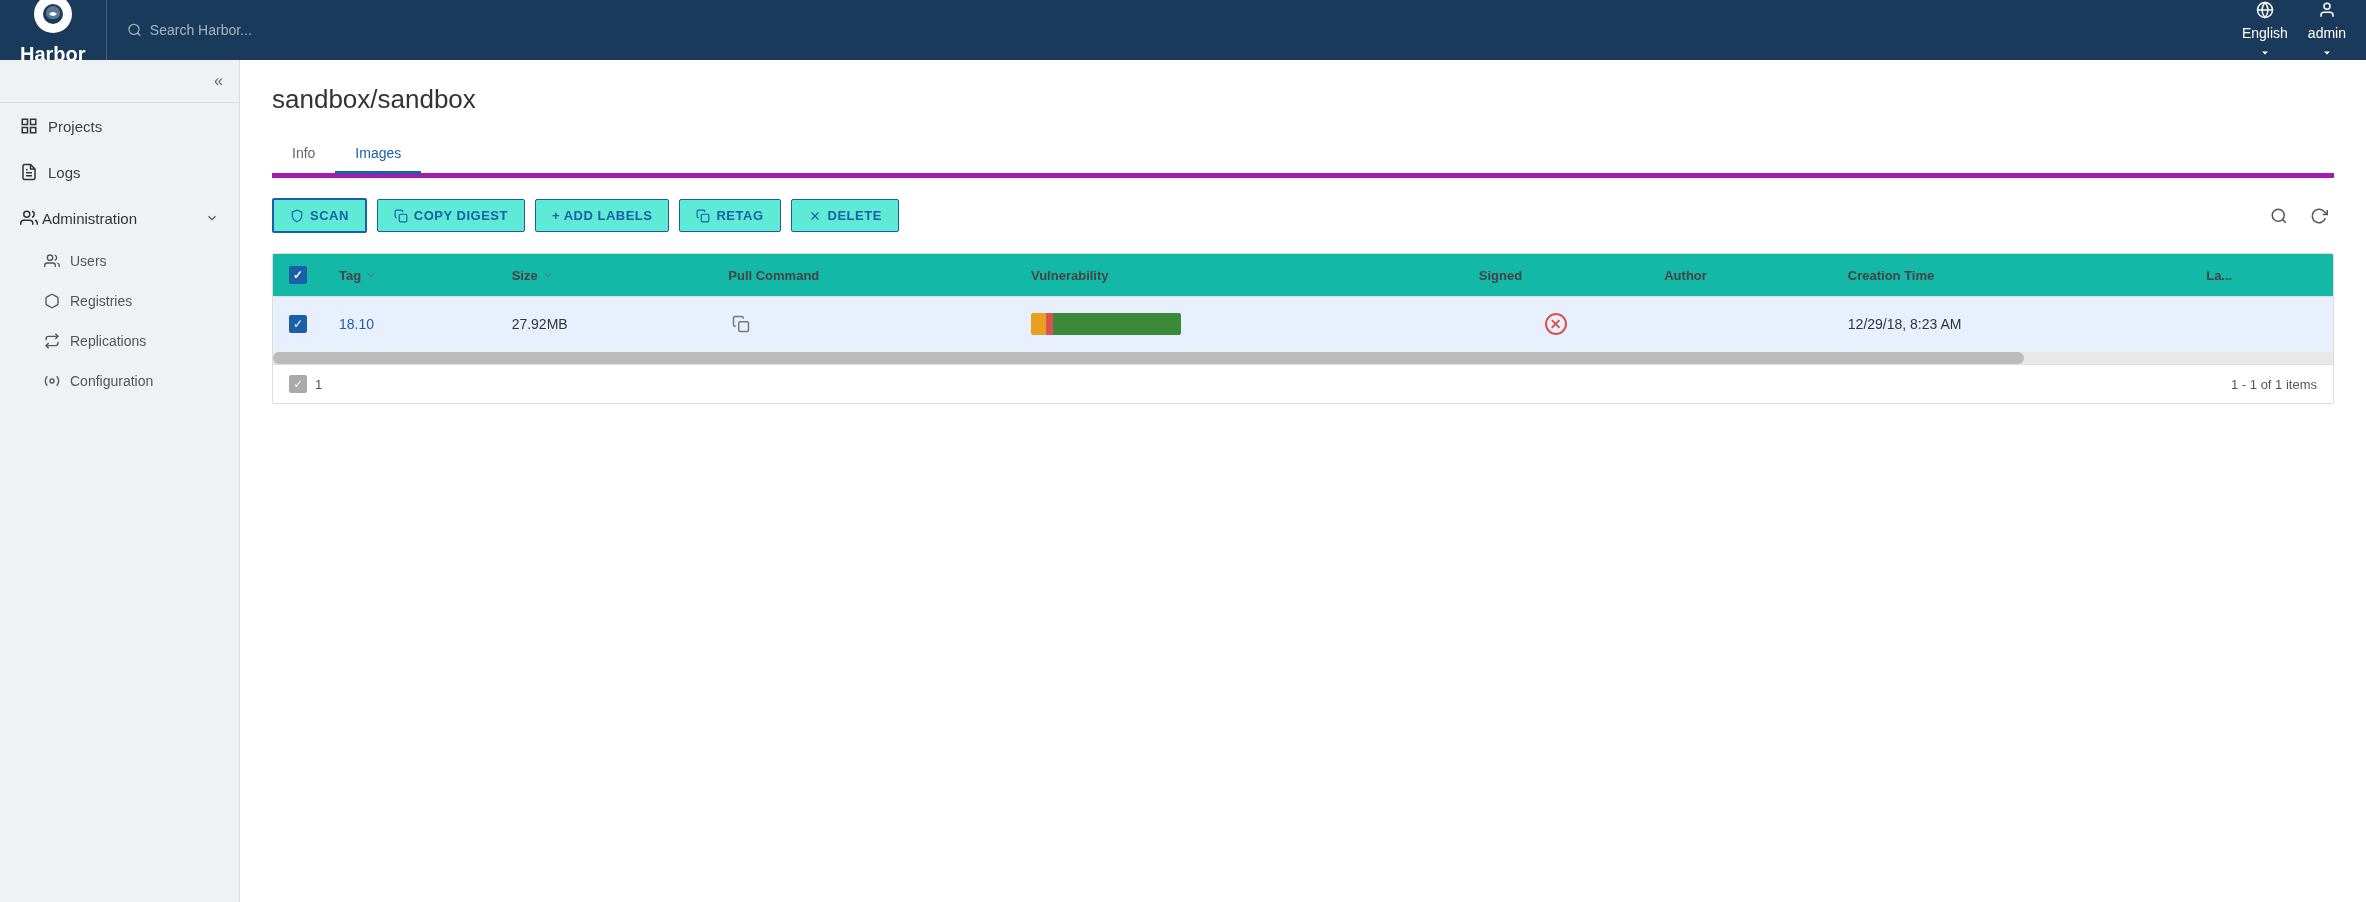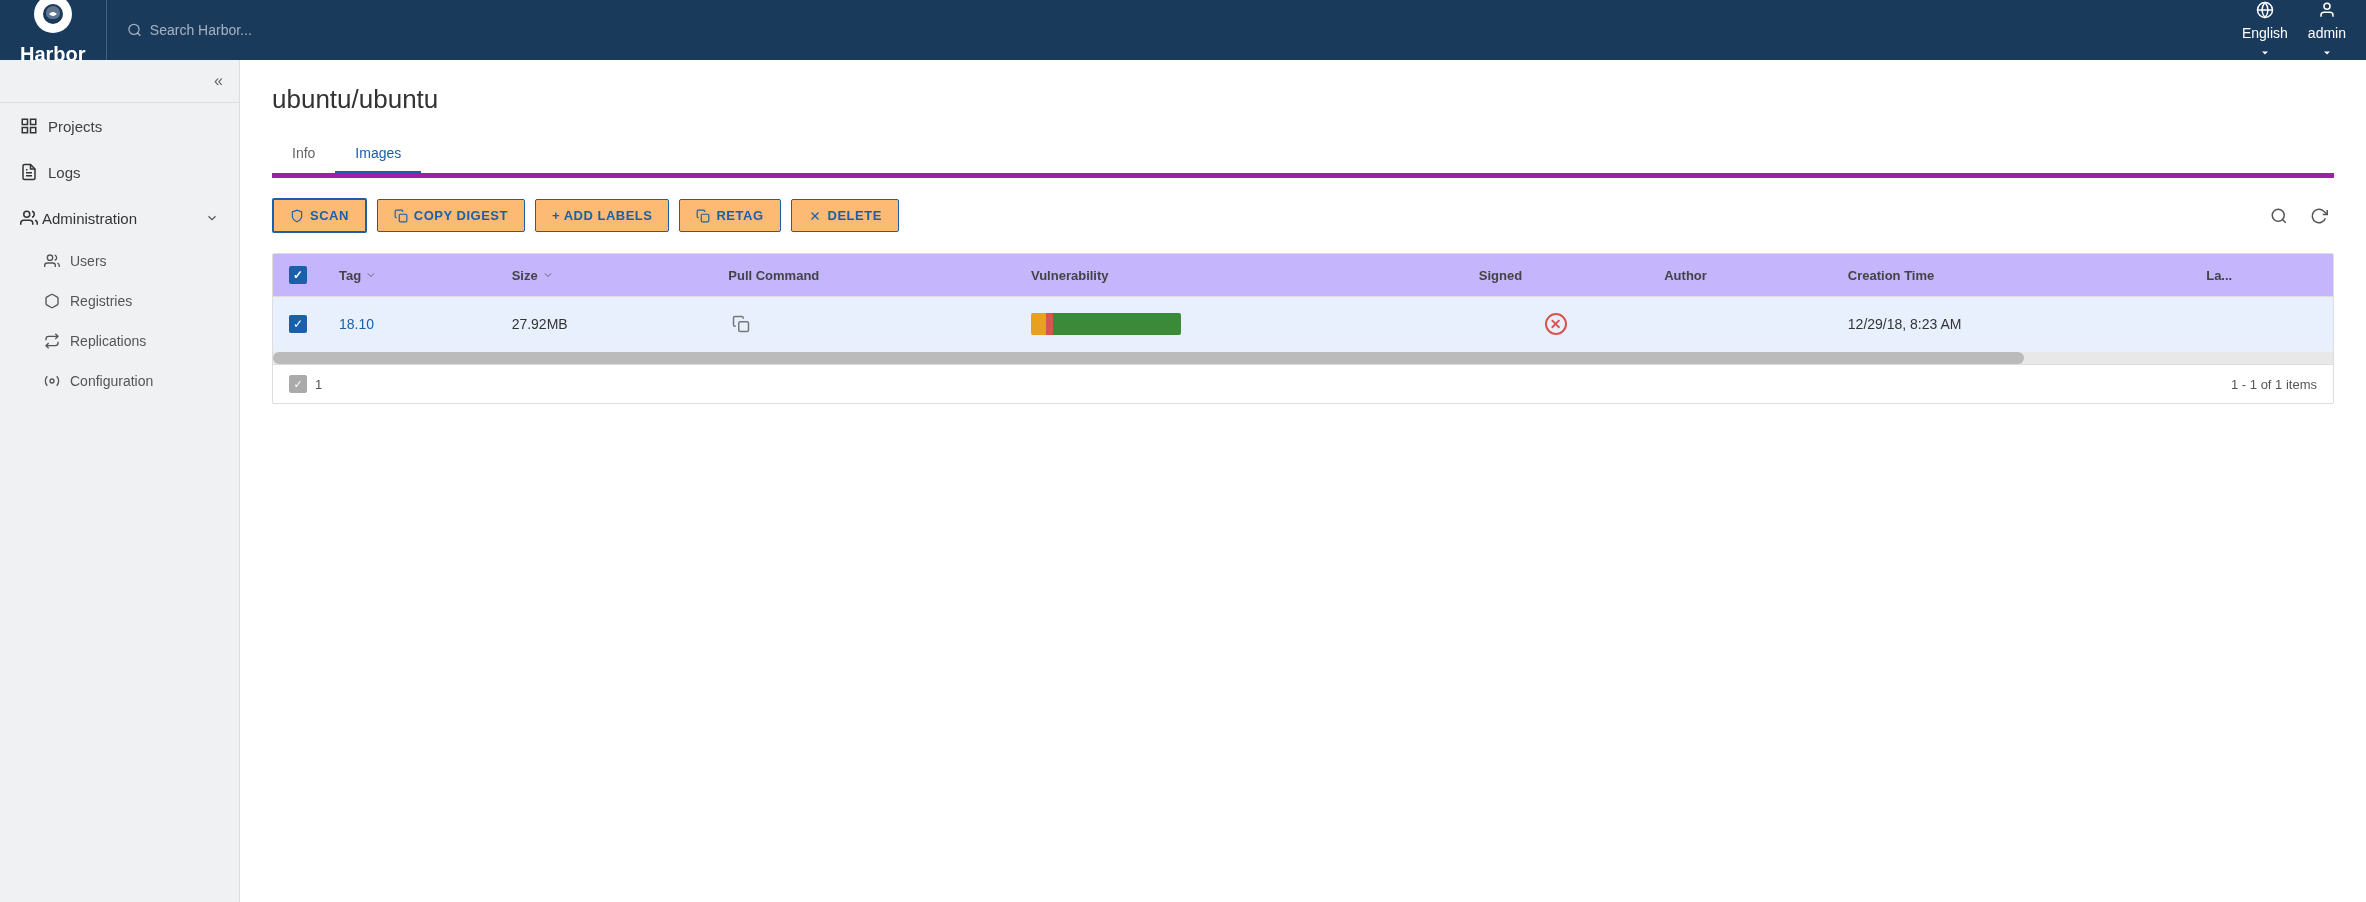--- a/index.html
+++ b/index.html
@@ -192,21 +192,21 @@
       align-items: center;
       gap: 10px;
       margin-bottom: 20px;
     }
     .btn {
       display: flex;
       align-items: center;
       gap: 6px;
       padding: 8px 16px;
       border: 1px solid #1a5fa8;
-      background: #fdba74;
+      background: #5eead4;
       color: #1a5fa8;
       font-size: 13px;
       font-weight: 600;
       cursor: pointer;
       border-radius: 2px;
       letter-spacing: 0.5px;
     }
     .btn.active-btn {
       border: 2px solid #1a5fa8;
     }
@@ -232,21 +232,21 @@
     .table-container {
       border: 1px solid #ddd;
       border-radius: 2px;
       overflow: hidden;
     }
     table {
       width: 100%;
       border-collapse: collapse;
     }
     thead tr {
-      background: #c4b5fd;
+      background: #14b8a6;
       border-bottom: 1px solid #ddd;
     }
     thead th {
       padding: 12px 16px;
       text-align: left;
       font-size: 13px;
       font-weight: 600;
       color: #444;
       white-space: nowrap;
     }
@@ -496,21 +496,21 @@
         <path d="M19.07 4.93a10 10 0 0 1 0 14.14M4.93 4.93a10 10 0 0 0 0 14.14"></path>
       </svg>
       <span>Configuration</span>
     </div>
   </nav>
 
   <main class="main">
     <div class="main-content">
 
 
-      <h1 class="page-title">ubuntu/ubuntu</h1>
+      <h1 class="page-title">sandbox/sandbox</h1>
 
       <div class="tabs">
         <div class="tab">Info</div>
         <div class="tab active">Images</div>
       </div>
 
       <div class="toolbar">
         <button class="btn active-btn">
           <svg width="14" height="14" viewBox="0 0 24 24" fill="none" stroke="currentColor" stroke-width="2">
             <path d="M12 22s8-4 8-10V5l-8-3-8 3v7c0 6 8 10 8 10z"></path>

